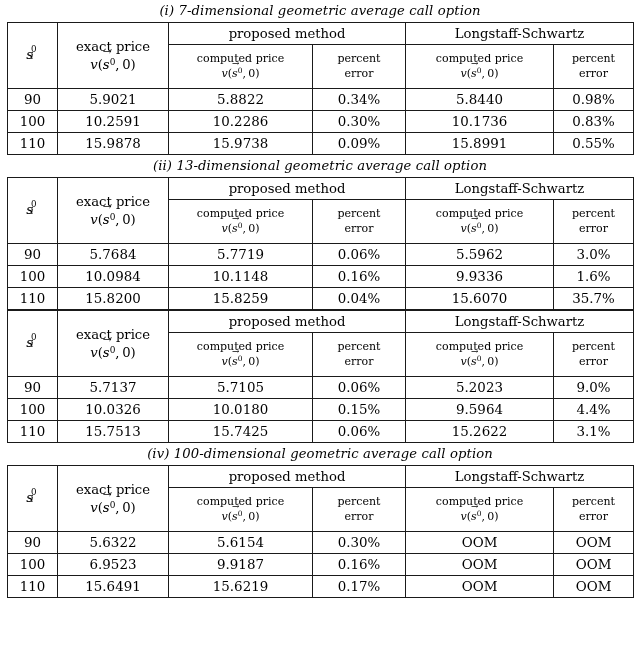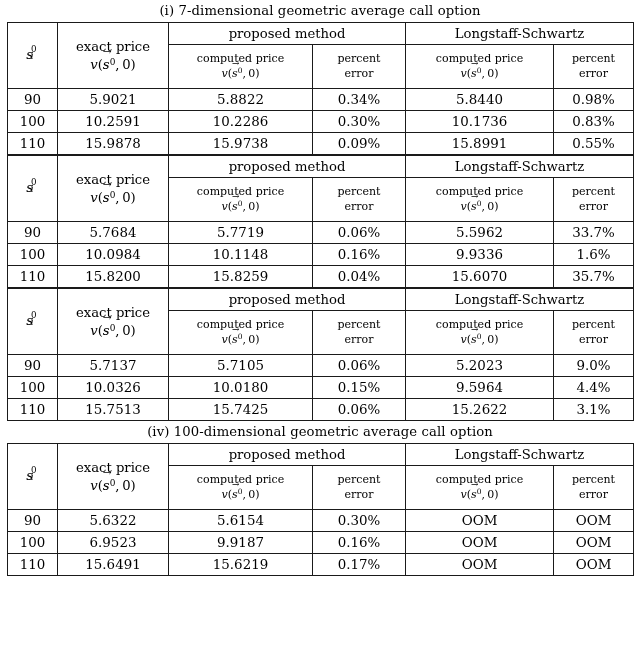--- a/index.html
+++ b/index.html
@@ -24,20 +24,21 @@
     width: 626px;
     margin: 0 auto;
   }
   .caption {
     text-align: center;
     font-size: 13.2px;
     line-height: 22px;
     height: 22px;
     white-space: nowrap;
     letter-spacing: 0.1px;
+    font-style: italic;
   }
   table.data-table {
     border-collapse: collapse;
     width: 626px;
     table-layout: fixed;
     font-size: 13px;
     margin-bottom: 0;
   }
   table.data-table td,
   table.data-table th {
@@ -186,20 +187,21 @@
               <td>15.9878</td>
               <td>15.9738</td>
               <td>0.09%</td>
               <td>15.8991</td>
               <td>0.55%</td>
             </tr>
           </tbody>
         </table>
       </div>
       <div class="table-block">
+        <div class="caption">(ii) 13-dimensional geometric average call option</div>
         <table class="data-table">
           <colgroup>
             <col class="c-s0">
             <col class="c-exact">
             <col class="c-pm-cp">
             <col class="c-pm-pe">
             <col class="c-ls-cp">
             <col class="c-ls-pe">
           </colgroup>
           <thead>
@@ -233,21 +235,21 @@
               </th>
             </tr>
           </thead>
           <tbody>
             <tr>
               <td>90</td>
               <td>5.7684</td>
               <td>5.7719</td>
               <td>0.06%</td>
               <td>5.5962</td>
-              <td>33.7%</td>
+              <td>3.0%</td>
             </tr>
             <tr>
               <td>100</td>
               <td>10.0984</td>
               <td>10.1148</td>
               <td>0.16%</td>
               <td>9.9336</td>
               <td>1.6%</td>
             </tr>
             <tr>

